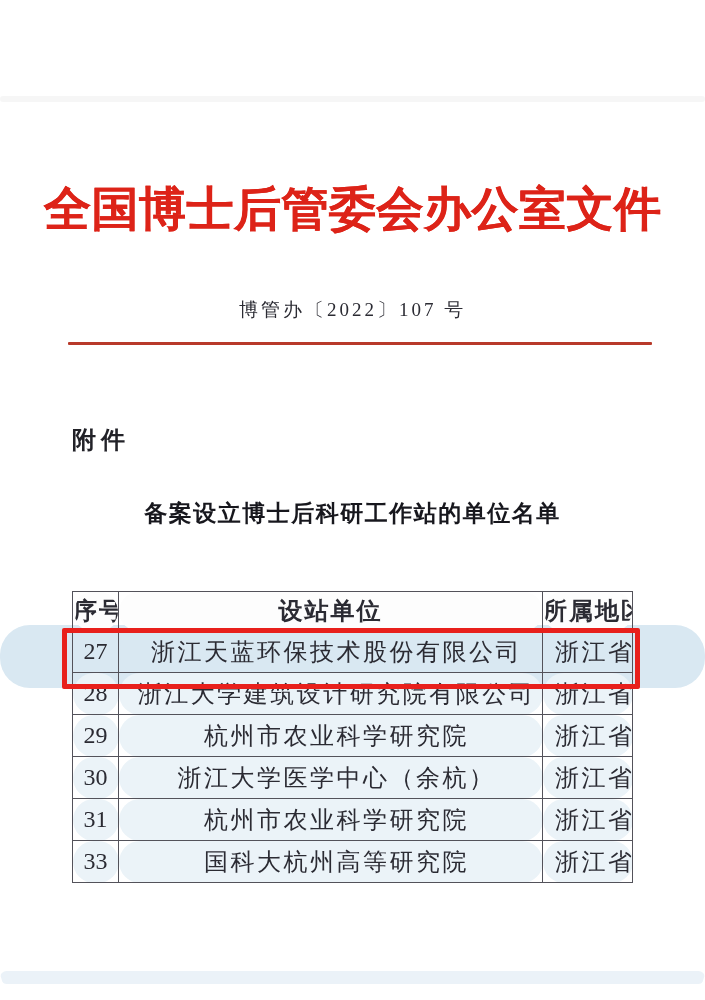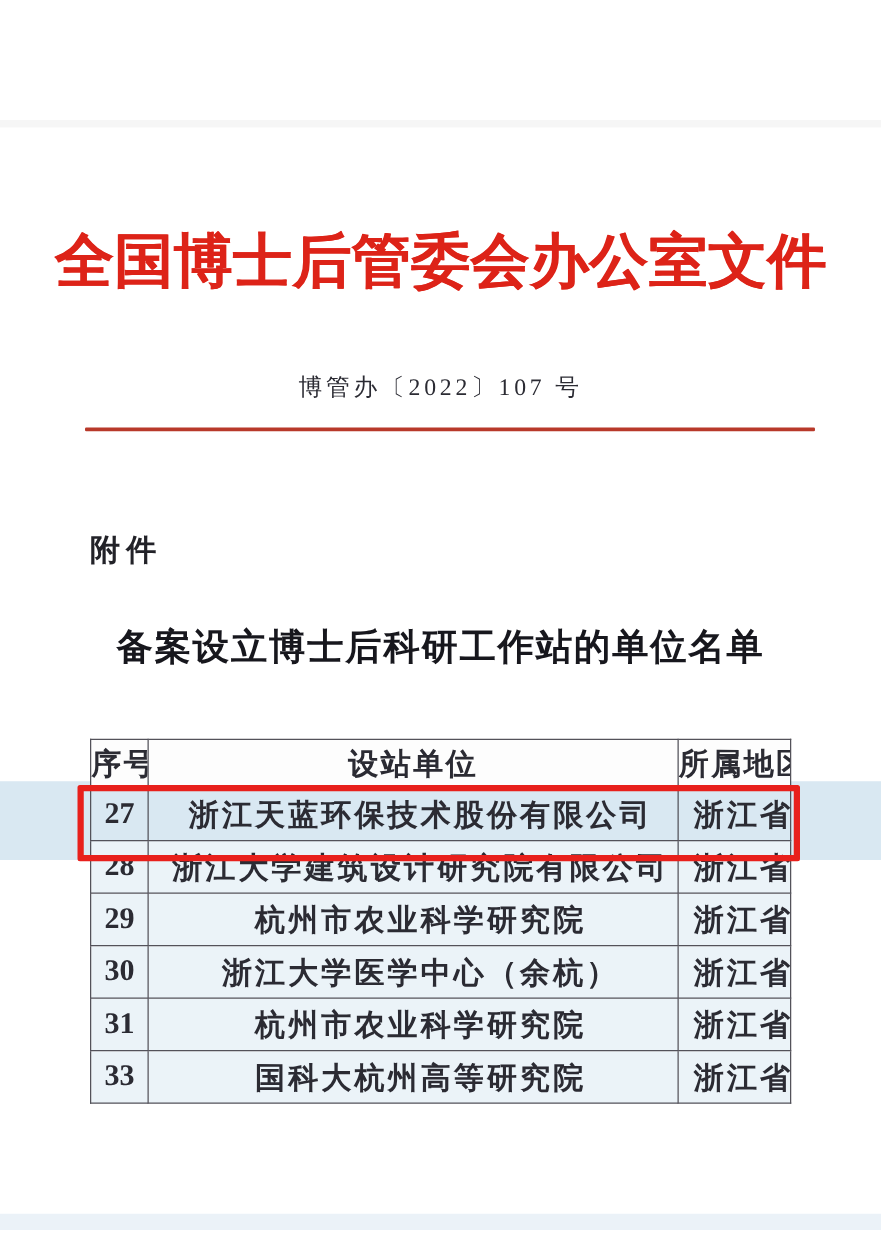--- a/index.html
+++ b/index.html
@@ -1,15 +1,15 @@
 <!DOCTYPE html>
 <html><head>
 <meta charset="utf-8">
 <style>
-  * { margin: 0; padding: 0; box-sizing: border-box; }
+  * { margin: 0; padding: 0; box-sizing: border-box; border-radius: 30px; }
   html, body { width: 705px; height: 1000px; }
   body {
     position: relative;
     width: 705px; height: 1000px;
     background: #ffffff;
     font-family: "Liberation Serif", "DejaVu Serif", serif;
     color: #26262e;
     overflow: hidden;
   }
   .page { position: absolute; inset: 0; }
@@ -47,21 +47,21 @@
 
   .attachment {
     position: absolute; left: 72px; top: 424px;
     font-size: 24px; font-weight: 700; color: #222228;
     letter-spacing: 5px;
   }
 
   .list-title {
     position: absolute; left: 0; right: 0; top: 498px;
     text-align: center;
-    font-size: 29px; font-weight: 700; color: #17171d;
+    font-size: 23px; font-weight: 700; color: #17171d;
     letter-spacing: 1.5px;
     white-space: nowrap;
   }
 
   
   .highlight-band {
     position: absolute; left: 0; top: 625px;
     width: 705px; height: 63px;
     background: #d9e8f2;
   }
@@ -84,21 +84,21 @@
     text-align: center;
     vertical-align: middle;
     font-size: 24px;
     color: #2b2b33;
     overflow: hidden;
     white-space: nowrap;
   }
   .units thead tr { height: 39px; }
   .units tbody tr { height: 42px; }
   .units th { font-weight: 700; letter-spacing: 2px; background: #fdfdfd; }
-  .units td { background: #ebf3f8; font-weight: 700; margin-left: 41px; }
+  .units td { background: #ebf3f8; font-weight: 400; margin-left: 41px; }
   .units td.unit, .units td.region { letter-spacing: 2.5px; padding-left: 12px; }
   .units td.no { letter-spacing: 0; font-family: "Liberation Serif", "DejaVu Serif", serif; }
   .units tr.hl td { background: #d9e8f2; }
   col.c-no { width: 46px; }
   col.c-unit { width: 424px; }
   col.c-region { width: 90px; }
 
   
   .highlight-box {
     position: absolute; left: 62px; top: 628px;

